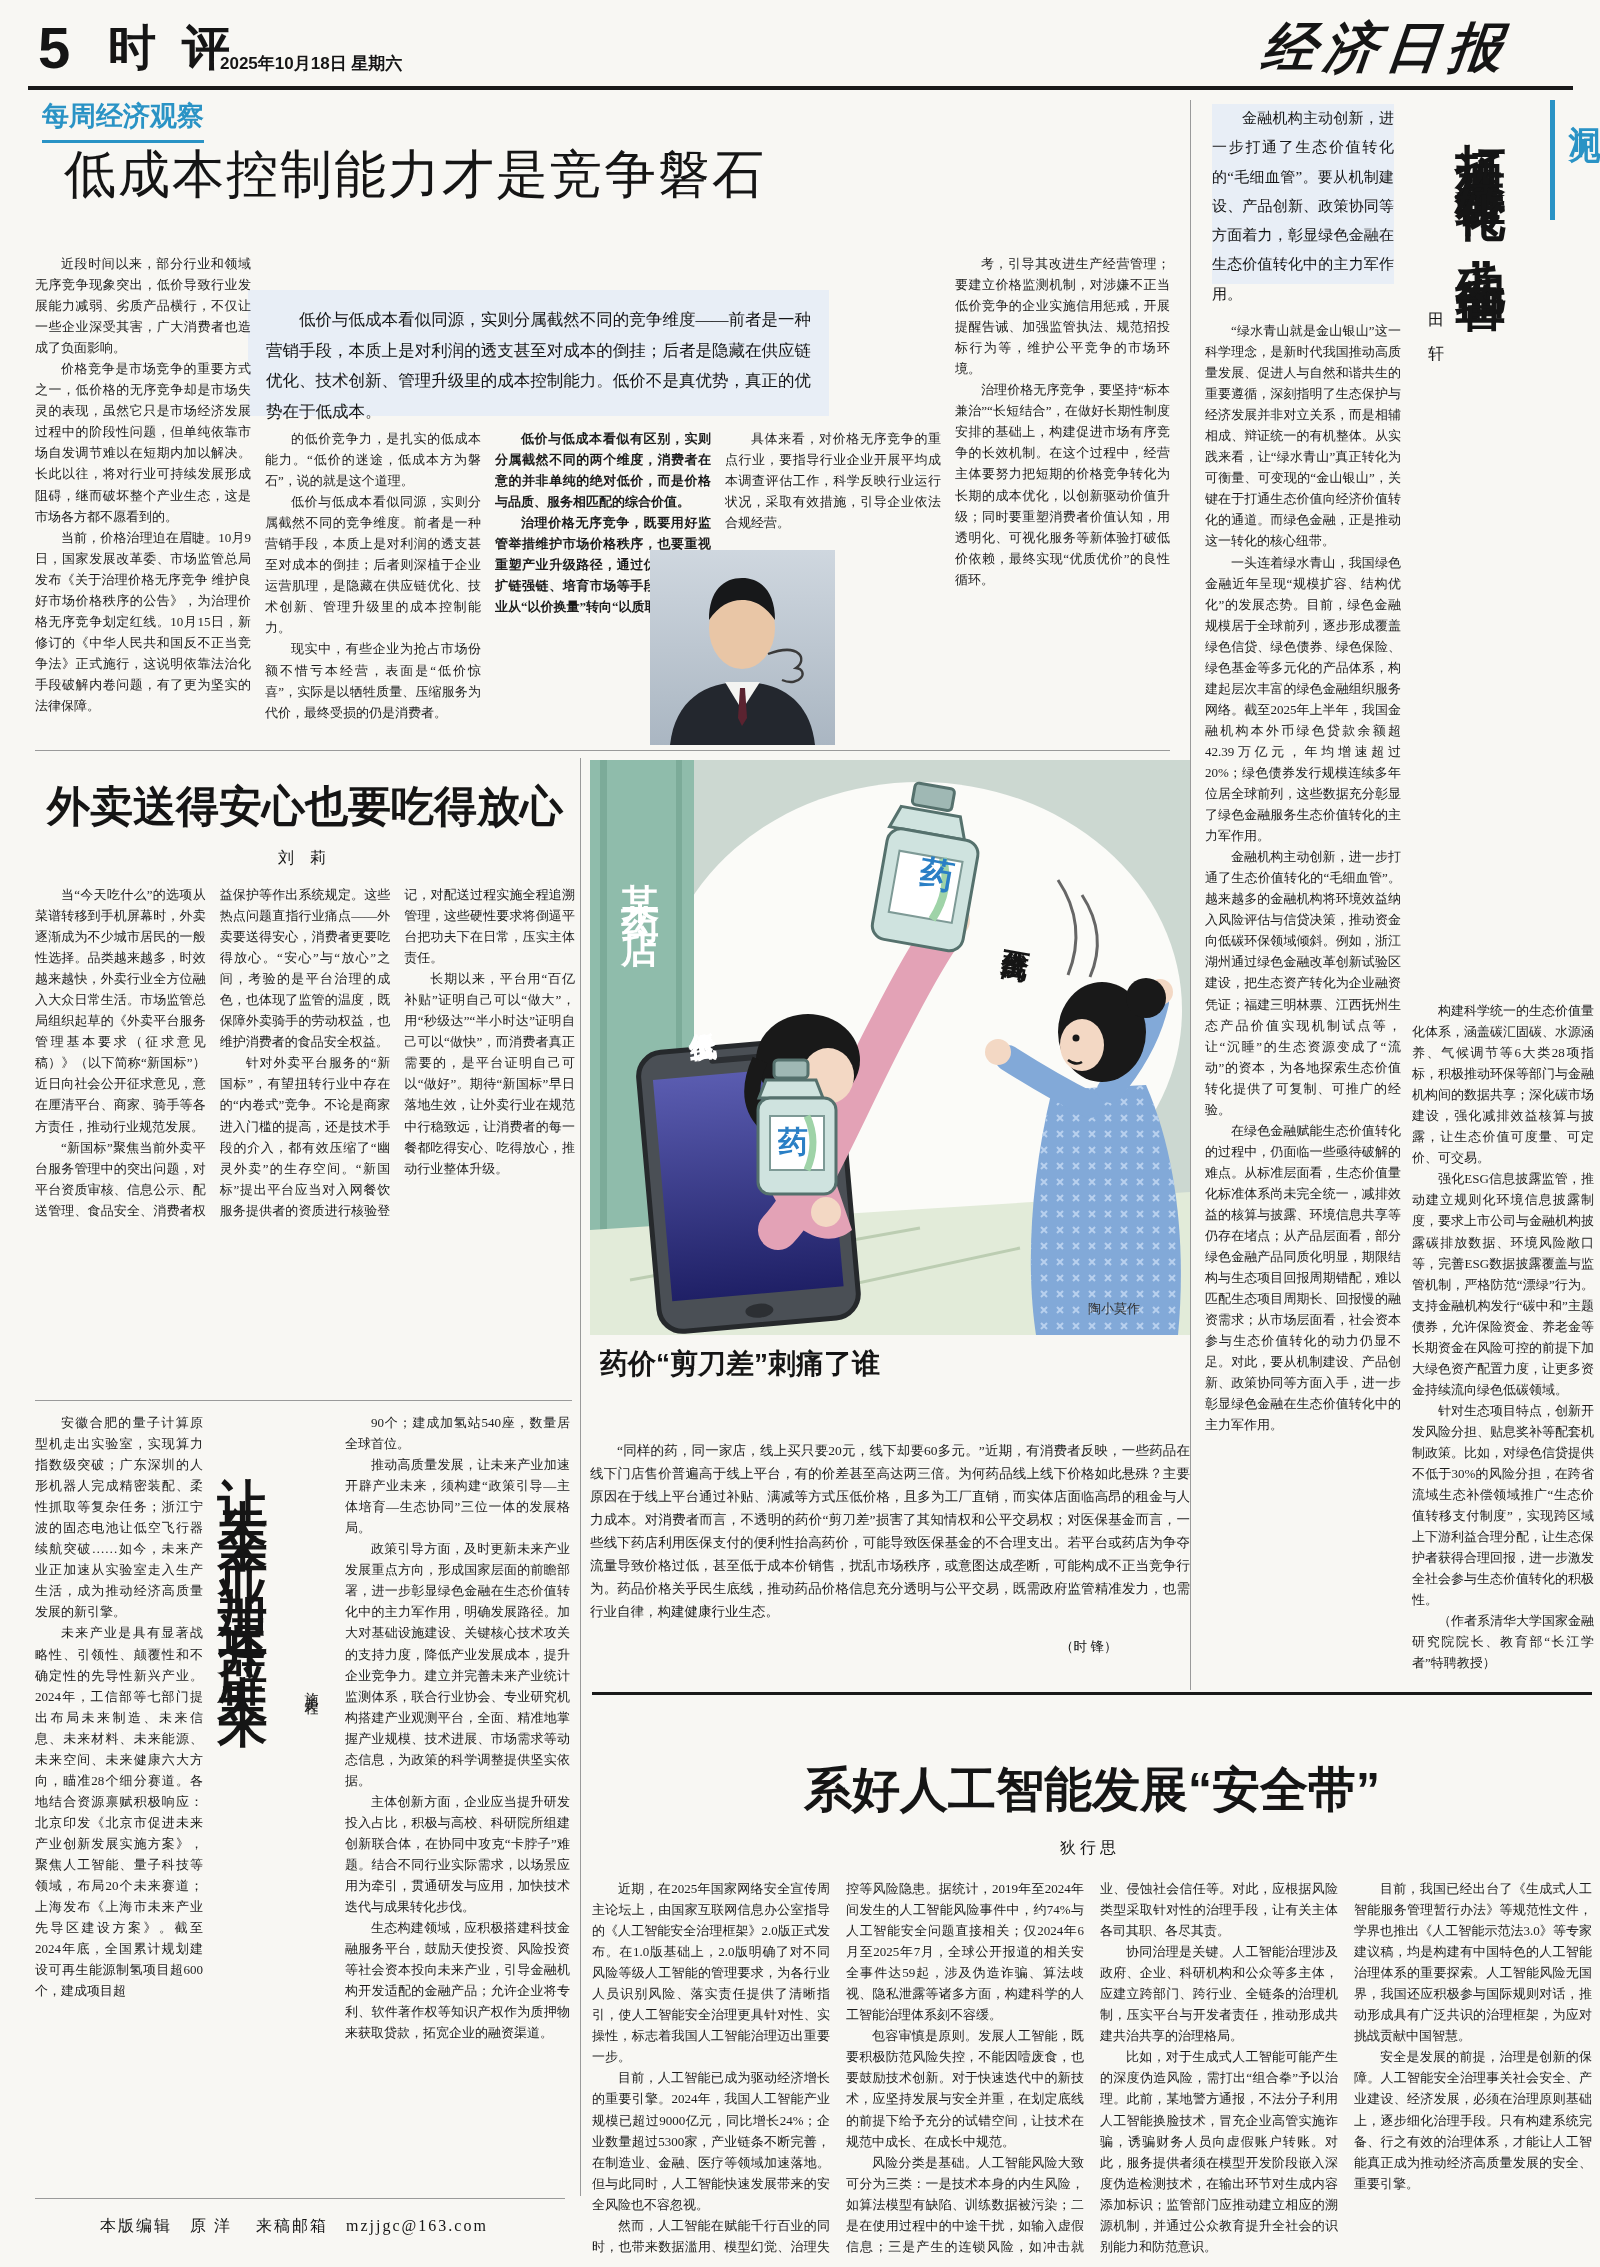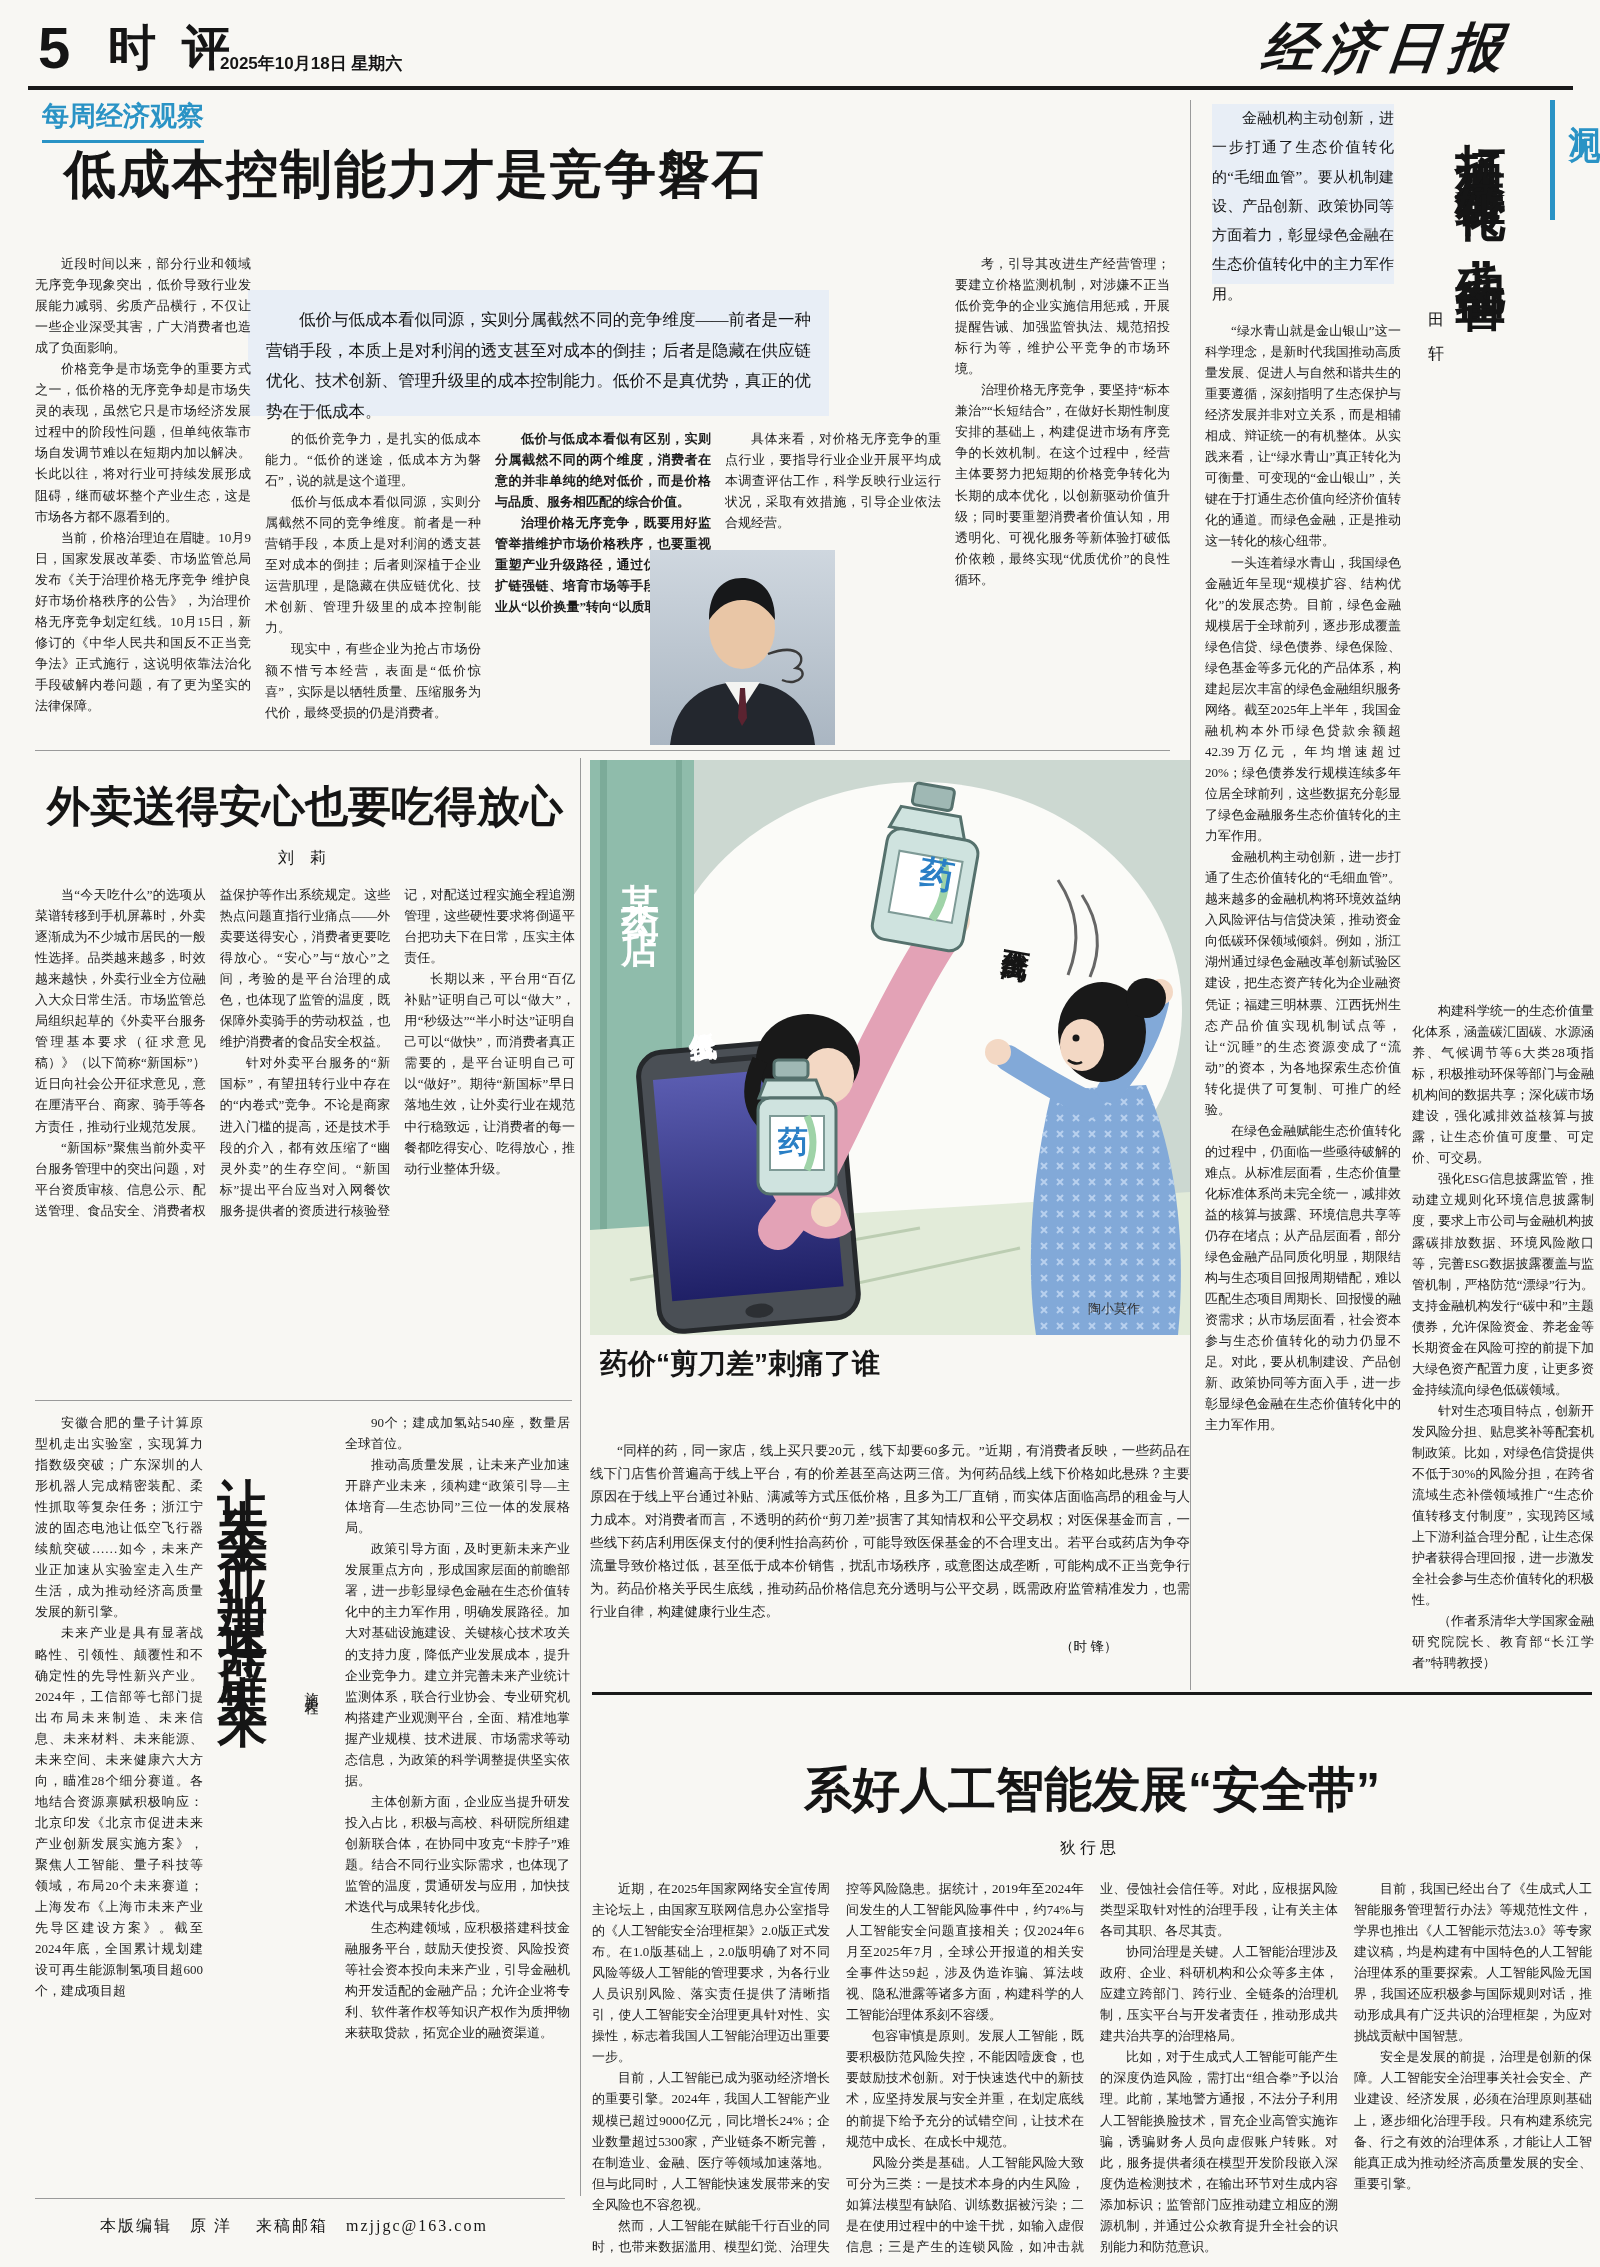--- a/index.html
+++ b/index.html
@@ -30,21 +30,21 @@
 <div class="abs rule" style="left:28px;top:86px;width:1545px;height:4px;"></div>
 
 <div class="abs vline" style="left:1190px;top:100px;height:1590px;"></div>
 <div class="abs vline" style="left:580px;top:758px;height:1438px;"></div>
 <div class="abs thinrule" style="left:35px;top:750px;width:1135px;height:1px;"></div>
 <div class="abs thinrule" style="left:35px;top:1400px;width:537px;height:1px;"></div>
 <div class="abs rule" style="left:592px;top:1692px;width:1000px;height:3px;"></div>
 <div class="abs thinrule" style="left:35px;top:2198px;width:530px;height:1px;"></div>
 
 <div class="abs hei kicker" style="left:42px;top:98px;font-size:27px;color:#2a93c5;border-bottom:3px solid #2a93c5;padding-bottom:6px;">每周经济观察</div>
-<div class="abs hei" style="left:64px;top:140px;font-size:52px;font-weight:700;letter-spacing:2px;">低成本控制能力才是竞争磐石</div>
+<div class="abs hei" style="left:64px;top:140px;font-size:52px;font-weight:400;letter-spacing:2px;">低成本控制能力才是竞争磐石</div>
 
 <div class="abs introbox" style="left:248px;top:290px;width:545px;height:96px;padding:15px 18px;font-size:16.5px;line-height:1.85;text-align:justify;">
   <div style="text-indent:2em;">低价与低成本看似同源，实则分属截然不同的竞争维度——前者是一种营销手段，本质上是对利润的透支甚至对成本的倒挂；后者是隐藏在供应链优化、技术创新、管理升级里的成本控制能力。低价不是真优势，真正的优势在于低成本。</div>
 </div>
 
 <div class="abs jtext" style="left:35px;top:253px;width:216px;height:492px;overflow:hidden;">
     <p>近段时间以来，部分行业和领域无序竞争现象突出，低价导致行业发展能力减弱、劣质产品横行，不仅让一些企业深受其害，广大消费者也造成了负面影响。</p>
     <p>价格竞争是市场竞争的重要方式之一，低价格的无序竞争却是市场失灵的表现，虽然它只是市场经济发展过程中的阶段性问题，但单纯依靠市场自发调节难以在短期内加以解决。长此以往，将对行业可持续发展形成阻碍，继而破坏整个产业生态，这是市场各方都不愿看到的。</p>
     <p>当前，价格治理迫在眉睫。10月9日，国家发展改革委、市场监管总局发布《关于治理价格无序竞争 维护良好市场价格秩序的公告》，为治理价格无序竞争划定红线。10月15日，新修订的《中华人民共和国反不正当竞争法》正式施行，这说明依靠法治化手段破解内卷问题，有了更为坚实的法律保障。</p>
   </div>
@@ -199,21 +199,21 @@
 <div class="abs vert" style="left:210px;top:1438px;height:740px;font-size:50px;font-weight:900;letter-spacing:22px;">让未来产业加速开辟未来</div>
 <div class="abs vert" style="left:302px;top:1680px;height:90px;font-size:14px;letter-spacing:6px;">施美程</div>
 <div class="abs jtext" style="left:35px;top:1412px;width:168px;height:780px;overflow:hidden;">
     <p>安徽合肥的量子计算原型机走出实验室，实现算力指数级突破；广东深圳的人形机器人完成精密装配、柔性抓取等复杂任务；浙江宁波的固态电池让低空飞行器续航突破……如今，未来产业正加速从实验室走入生产生活，成为推动经济高质量发展的新引擎。</p>
     <p>未来产业是具有显著战略性、引领性、颠覆性和不确定性的先导性新兴产业。2024年，工信部等七部门提出布局未来制造、未来信息、未来材料、未来能源、未来空间、未来健康六大方向，瞄准28个细分赛道。各地结合资源禀赋积极响应：北京印发《北京市促进未来产业创新发展实施方案》，聚焦人工智能、量子科技等领域，布局20个未来赛道；上海发布《上海市未来产业先导区建设方案》。截至2024年底，全国累计规划建设可再生能源制氢项目超600个，建成项目超</p>
   </div>
 <div class="abs jtext" style="left:345px;top:1412px;width:225px;height:780px;overflow:hidden;">
     <p>90个；建成加氢站540座，数量居全球首位。</p>
     <p>推动高质量发展，让未来产业加速开辟产业未来，须构建“政策引导—主体培育—生态协同”三位一体的发展格局。</p>
     <p>政策引导方面，及时更新未来产业发展重点方向，形成国家层面的前瞻部署，进一步彰显绿色金融在生态价值转化中的主力军作用，明确发展路径。加大对基础设施建设、关键核心技术攻关的支持力度，降低产业发展成本，提升企业竞争力。建立并完善未来产业统计监测体系，联合行业协会、专业研究机构搭建产业观测平台，全面、精准地掌握产业规模、技术进展、市场需求等动态信息，为政策的科学调整提供坚实依据。</p>
-    <p>主体创新方面，企业应当提升研发投入占比，积极与高校、科研院所组建创新联合体，在协同中攻克“卡脖子”难题。结合不同行业实际需求，也体现了监管的温度，贯通研发与应用，加快技术迭代与成果转化步伐。</p>
+    <p>主体创新方面，企业应当提升研发投入占比，积极与高校、科研院所组建创新联合体，在协同中攻克“卡脖子”难题。结合不同行业实际需求，以场景应用为牵引，贯通研发与应用，加快技术迭代与成果转化步伐。</p>
     <p>生态构建领域，应积极搭建科技金融服务平台，鼓励天使投资、风险投资等社会资本投向未来产业，引导金融机构开发适配的金融产品；允许企业将专利、软件著作权等知识产权作为质押物来获取贷款，拓宽企业的融资渠道。</p>
   </div>
 
 <div class="abs hei" style="left:592px;top:1758px;width:1000px;text-align:center;font-size:48px;font-weight:900;">系好人工智能发展“安全带”</div>
 <div class="abs" style="left:1060px;top:1838px;font-size:16px;letter-spacing:4px;">狄行思</div>
 <div class="abs jtext" style="left:592px;top:1878px;width:1000px;height:382px;overflow:hidden;column-count:4;column-gap:16px;">
     <p>近期，在2025年国家网络安全宣传周主论坛上，由国家互联网信息办公室指导的《人工智能安全治理框架》2.0版正式发布。在1.0版基础上，2.0版明确了对不同风险等级人工智能的管理要求，为各行业人员识别风险、落实责任提供了清晰指引，使人工智能安全治理更具针对性、实操性，标志着我国人工智能治理迈出重要一步。</p>
     <p>目前，人工智能已成为驱动经济增长的重要引擎。2024年，我国人工智能产业规模已超过9000亿元，同比增长24%；企业数量超过5300家，产业链条不断完善，在制造业、金融、医疗等领域加速落地。但与此同时，人工智能快速发展带来的安全风险也不容忽视。</p>
     <p>然而，人工智能在赋能千行百业的同时，也带来数据滥用、模型幻觉、治理失控等风险隐患。据统计，2019年至2024年间发生的人工智能风险事件中，约74%与人工智能安全问题直接相关；仅2024年6月至2025年7月，全球公开报道的相关安全事件达59起，涉及伪造诈骗、算法歧视、隐私泄露等诸多方面，构建科学的人工智能治理体系刻不容缓。</p>
     <p>包容审慎是原则。发展人工智能，既要积极防范风险失控，不能因噎废食，也要鼓励技术创新。对于快速迭代中的新技术，应坚持发展与安全并重，在划定底线的前提下给予充分的试错空间，让技术在规范中成长、在成长中规范。</p>

